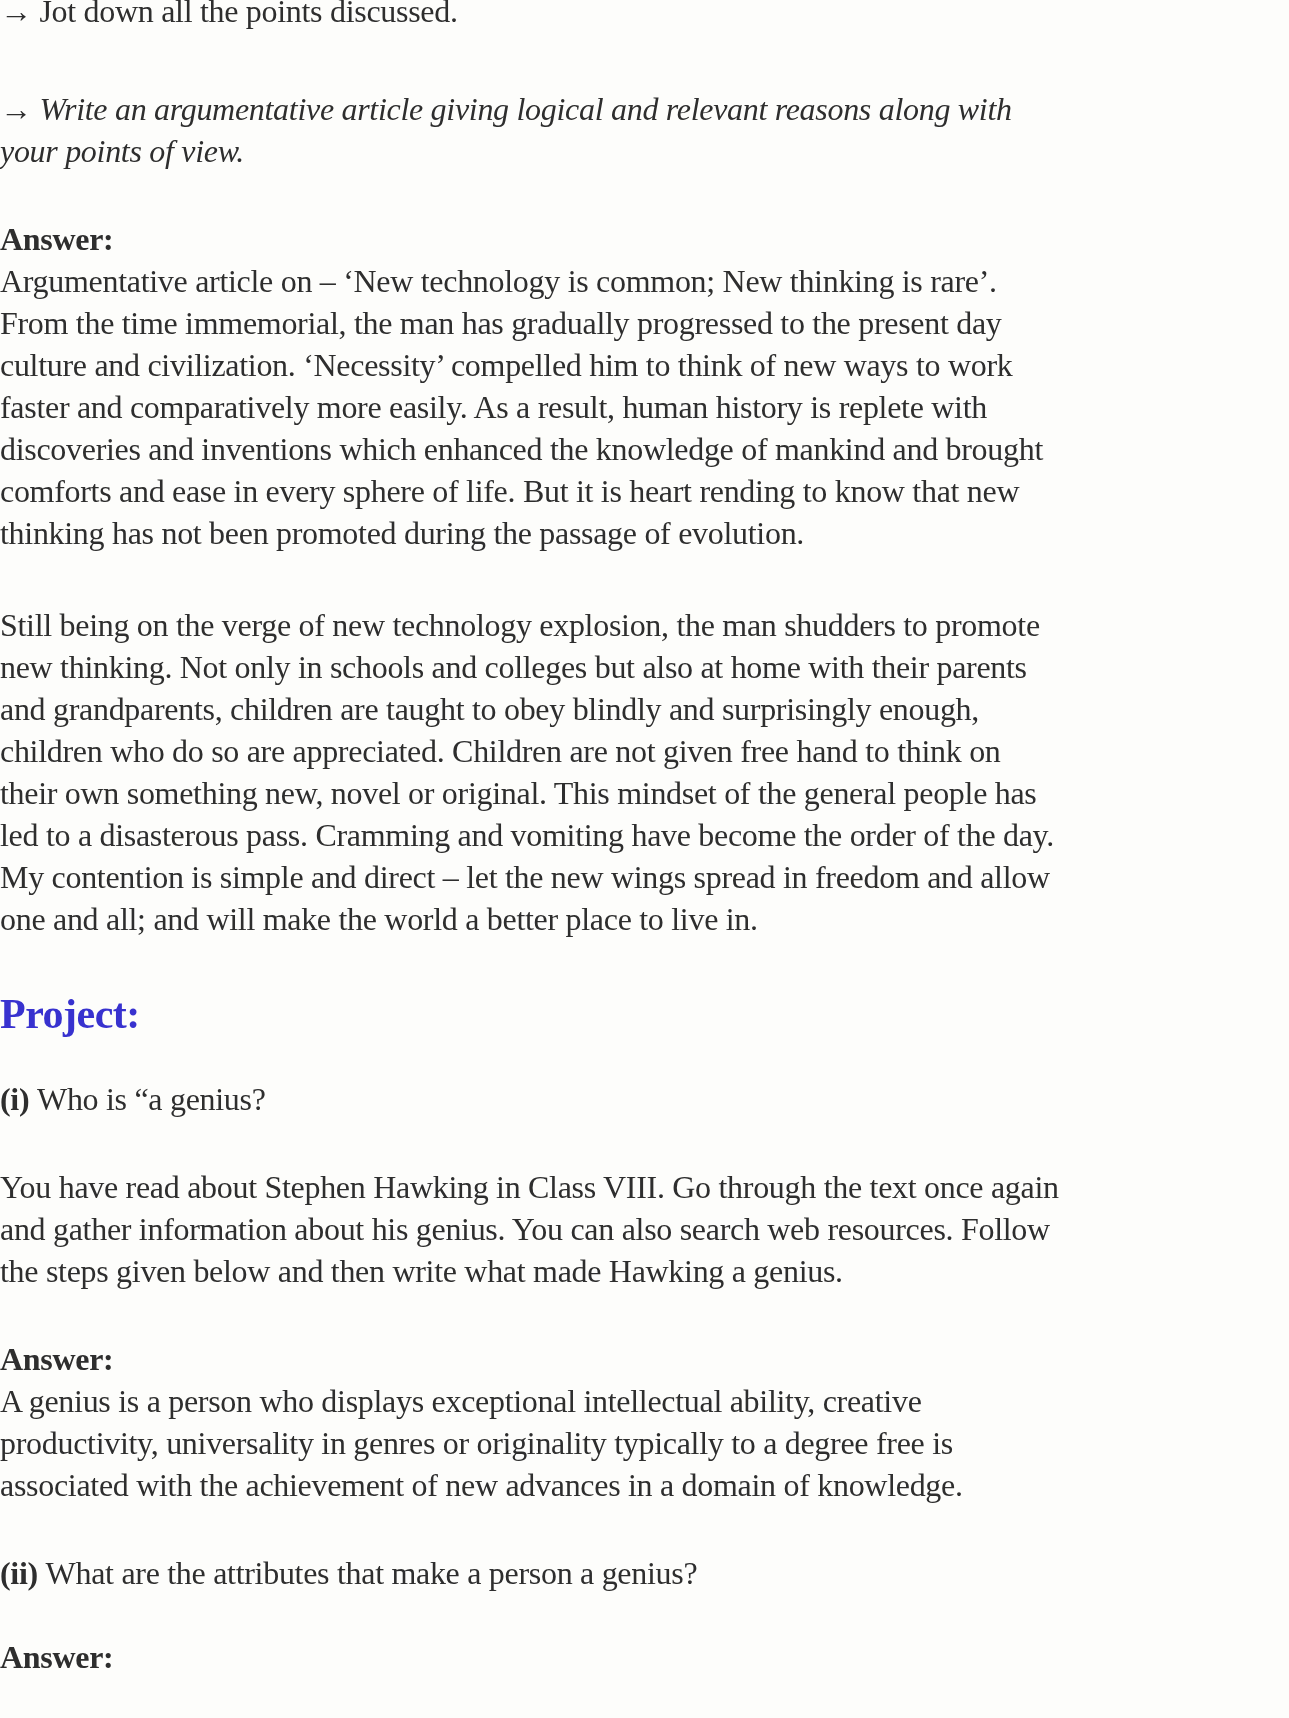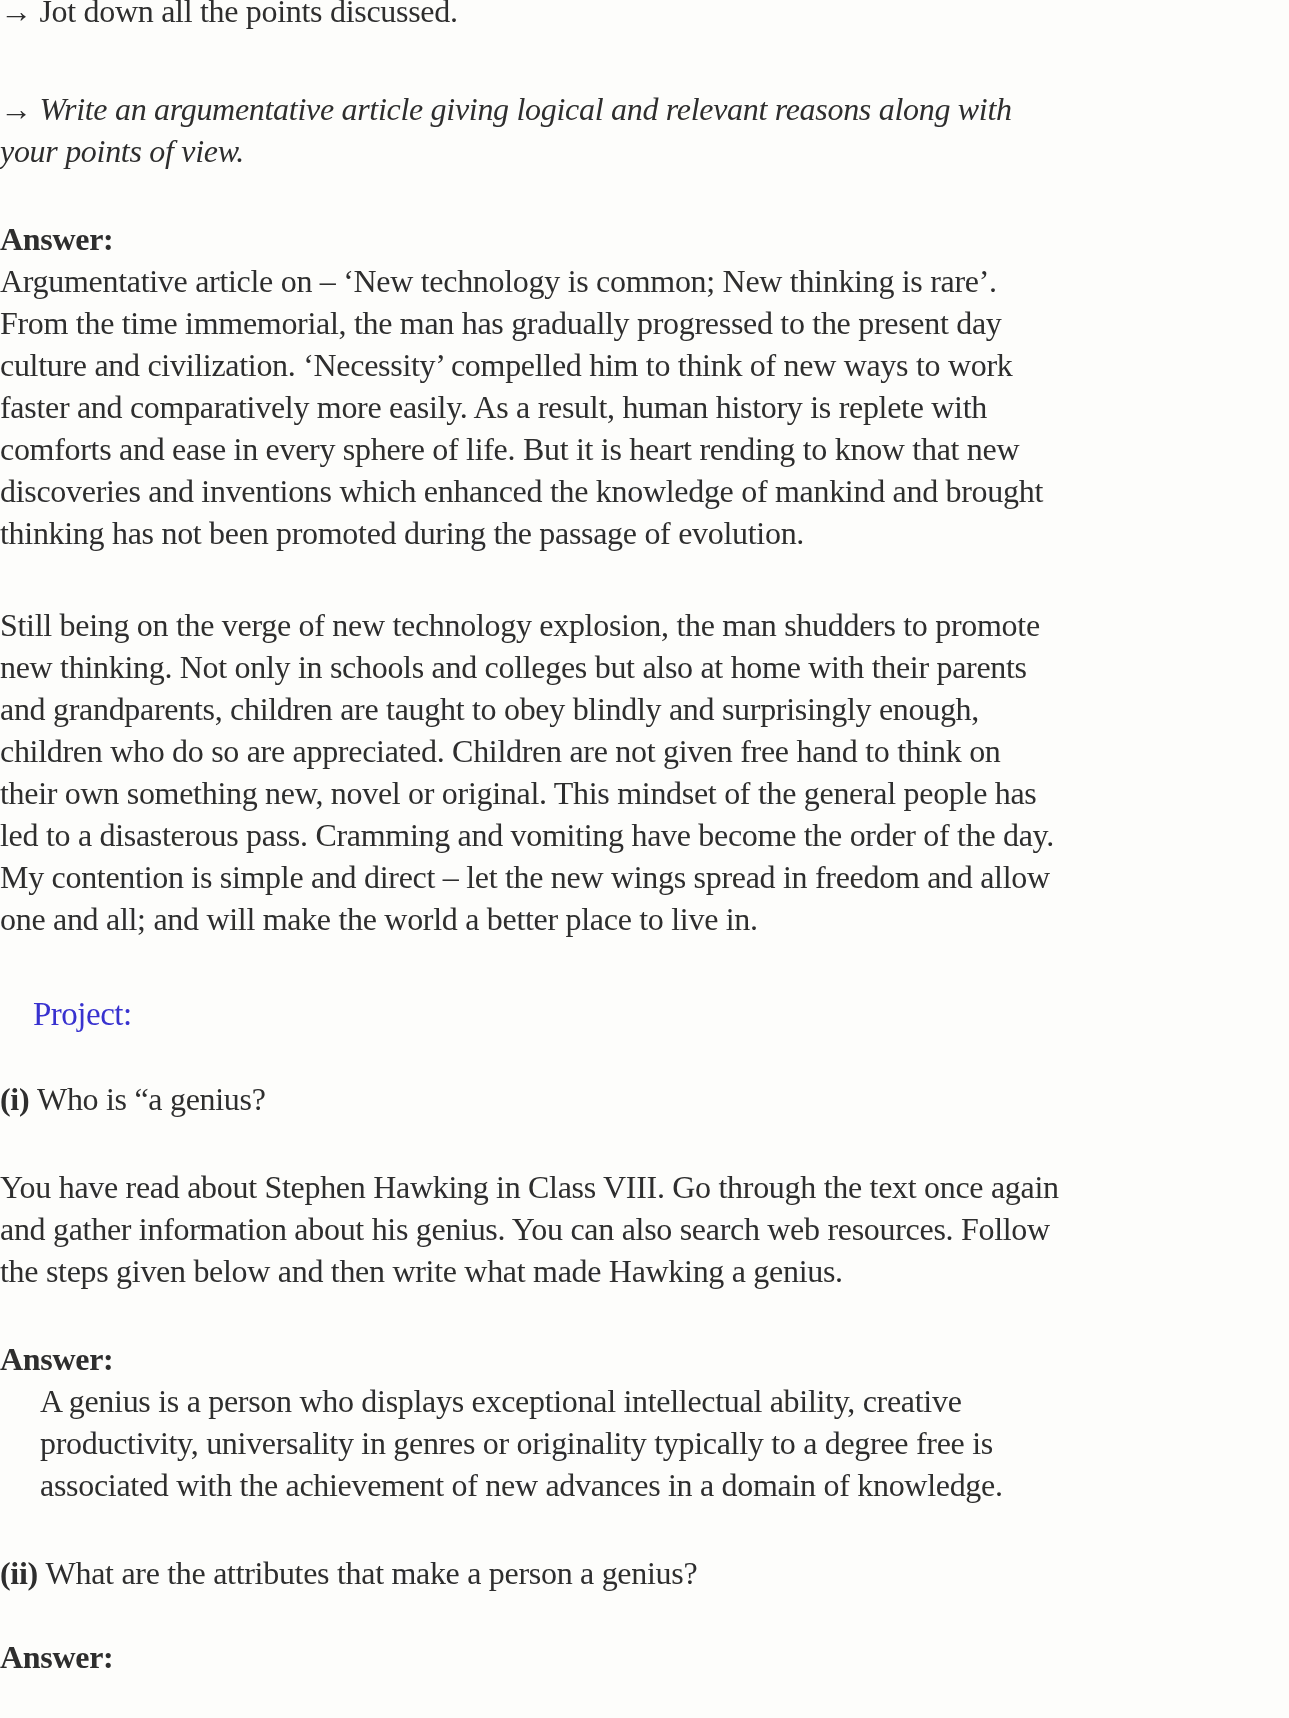--- a/index.html
+++ b/index.html
@@ -16,38 +16,37 @@
   .line {
     font-size: 32px;
     line-height: 42px;
     white-space: nowrap;
     letter-spacing: -0.3px;
   }
   .label-line { font-weight: 700; }
   .marker { font-weight: 700; }
   .heading {
     margin: 0;
-    font-size: 33px;
+    font-size: 42px;
     line-height: 56px;
-    font-weight: 400;
+    font-weight: 700;
     letter-spacing: -0.5px;
     color: var(--heading_blue, #3832cf);
-    padding-left: 33px;
   }
   
   #b1  { margin-top: -10px; }
   #b2  { margin-top: 56px; font-style: italic; }
   #b3  { margin-top: 46px; }
   #b4  { margin-top: 0; }
   #b5  { margin-top: 50px; }
   #b6  { margin-top: 46px; }
   #b7  { margin-top: 46px; }
   #b8  { margin-top: 36px; }
   #b9  { margin-top: 46px; }
-  #b10 { margin-top: 0; padding-left: 40px; }
+  #b10 { margin-top: 0; }
   #b11 { margin-top: 46px; }
   #b12 { margin-top: 42px; }
 </style>
 </head>
 <body>
 
 <main class="page">
 
   <section id="b1" class="block">
     <div class="line"><span class="arrow">→ </span><span>Jot down all the points discussed.</span></div>
@@ -60,22 +59,22 @@
 
   <section id="b3" class="block">
     <div class="line label-line">Answer:</div>
   </section>
 
   <section id="b4" class="block">
     <div class="line">Argumentative article on – ‘New technology is common; New thinking is rare’.</div>
     <div class="line">From the time immemorial, the man has gradually progressed to the present day</div>
     <div class="line">culture and civilization. ‘Necessity’ compelled him to think of new ways to work</div>
     <div class="line">faster and comparatively more easily. As a result, human history is replete with</div>
+    <div class="line">discoveries and inventions which enhanced the knowledge of mankind and brought</div>
     <div class="line">comforts and ease in every sphere of life. But it is heart rending to know that new</div>
-    <div class="line">discoveries and inventions which enhanced the knowledge of mankind and brought</div>
     <div class="line">thinking has not been promoted during the passage of evolution.</div>
   </section>
 
   <section id="b5" class="block">
     <div class="line">Still being on the verge of new technology explosion, the man shudders to promote</div>
     <div class="line">new thinking. Not only in schools and colleges but also at home with their parents</div>
     <div class="line">and grandparents, children are taught to obey blindly and surprisingly enough,</div>
     <div class="line">children who do so are appreciated. Children are not given free hand to think on</div>
     <div class="line">their own something new, novel or original. This mindset of the general people has</div>
     <div class="line">led to a disasterous pass. Cramming and vomiting have become the order of the day.</div>

